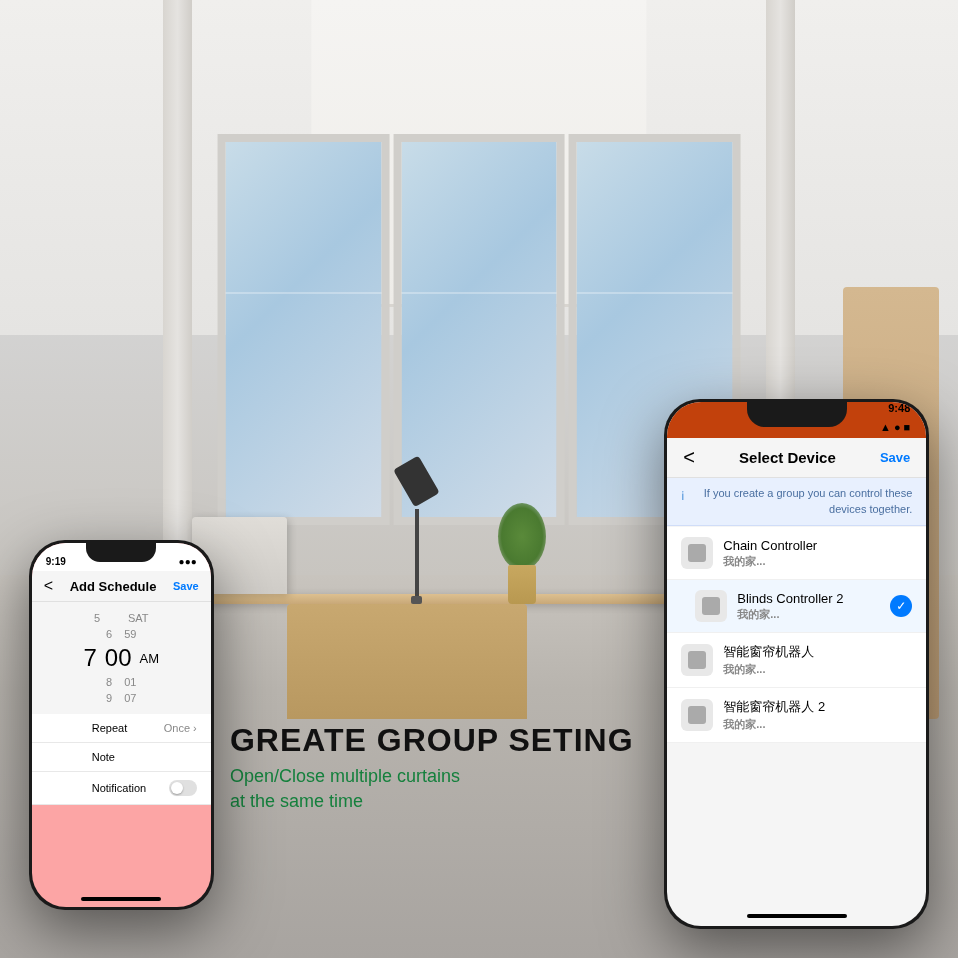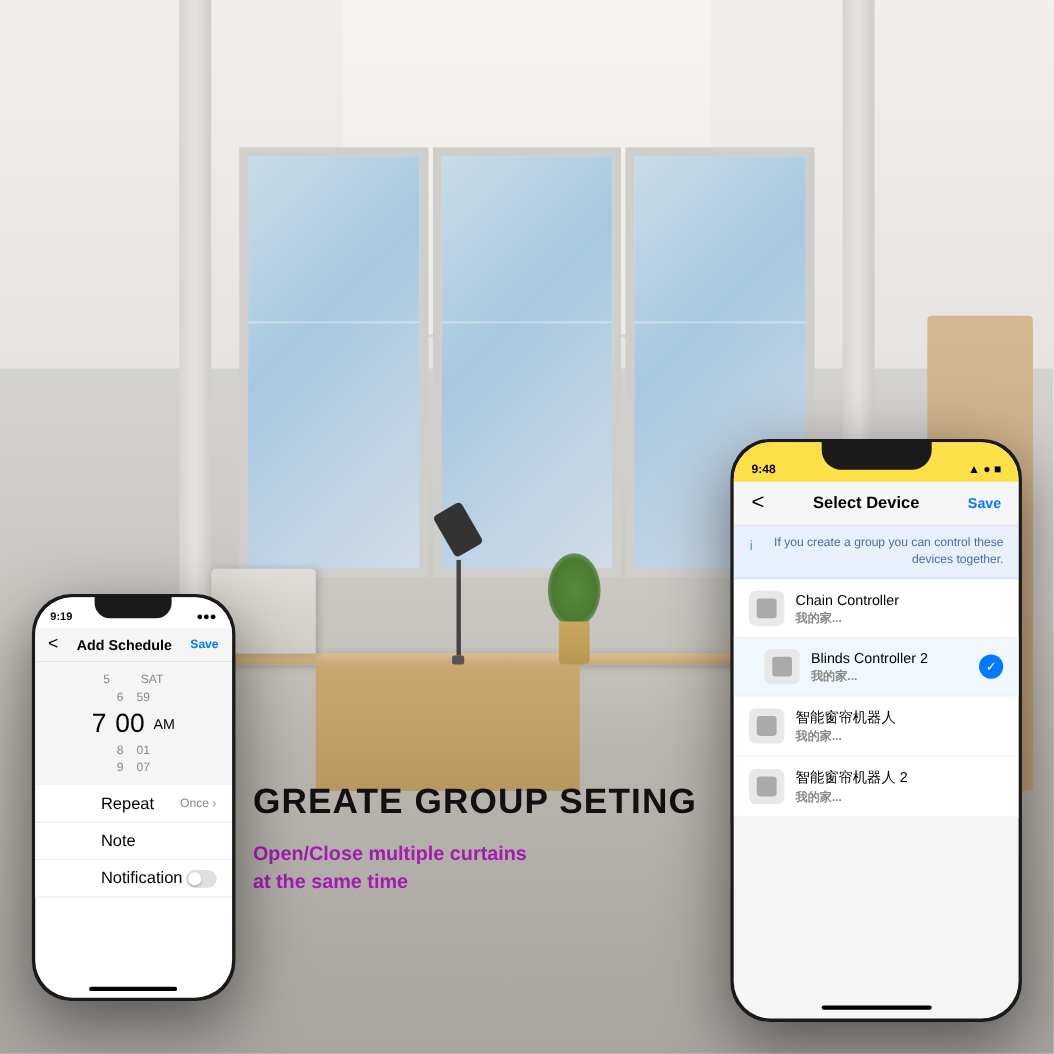--- a/index.html
+++ b/index.html
@@ -198,23 +198,23 @@
     .feature-title {
       font-size: 32px;
       font-weight: 900;
       color: #111;
       letter-spacing: 1px;
       line-height: 1.1;
       text-transform: uppercase;
     }
     .feature-desc {
       font-size: 18px;
-      font-weight: 700;
-      color: #a21caf;
-      margin-top: 18px;
+      font-weight: 400;
+      color: #15803d;
+      margin-top: 6px;
       line-height: 1.4;
     }
 
     
     .phone {
       position: absolute;
       background: #1a1a1a;
       border-radius: 36px;
       box-shadow: 0 20px 60px rgba(0,0,0,0.5);
       overflow: hidden;
@@ -232,21 +232,21 @@
       top: 0; left: 50%;
       transform: translateX(-50%);
       width: 70px; height: 22px;
       background: #1a1a1a;
       border-radius: 0 0 14px 14px;
       z-index: 10;
     }
     .phone-left .screen {
       position: absolute;
       top: 3px; left: 3px; right: 3px; bottom: 3px;
-      background: #ffffff;
+      background: #fca5a5;
       border-radius: 34px;
       overflow: hidden;
     }
     .phone-left .status-bar {
       height: 28px;
       background: #fff;
       display: flex;
       align-items: flex-end;
       padding: 0 14px 4px;
       font-size: 10px;
@@ -302,21 +302,21 @@
     }
     .phone-left .settings-row {
       display: flex;
       justify-content: space-between;
       align-items: center;
       padding: 8px 14px;
       border-bottom: 1px solid #e8e8e8;
       background: #fff;
     }
     .phone-left .settings-row .label {
-      font-size: 15px;
+      font-size: 11px;
       color: #000;
       padding-left: 46px;
     }
     .phone-left .settings-row .value {
       font-size: 11px;
       color: #888;
       display: flex;
       align-items: center;
       gap: 2px;
     }
@@ -362,28 +362,29 @@
     }
     .phone-right .screen {
       position: absolute;
       top: 3px; left: 3px; right: 3px; bottom: 3px;
       background: #f5f5f5;
       border-radius: 34px;
       overflow: hidden;
     }
     .phone-right .status-bar {
       height: 36px;
-      background: #fde047;
+      background: #c2410c;
       display: flex;
       align-items: flex-end;
       padding: 0 16px 5px;
       font-size: 11px;
       font-weight: 600;
       color: #000;
       justify-content: space-between;
+      flex-direction: column;
     }
     .phone-right .app-header {
       background: #f5f5f5;
       display: flex;
       align-items: center;
       justify-content: space-between;
       padding: 8px 16px;
       border-bottom: 1px solid #e0e0e0;
     }
     .phone-right .back-arrow {

